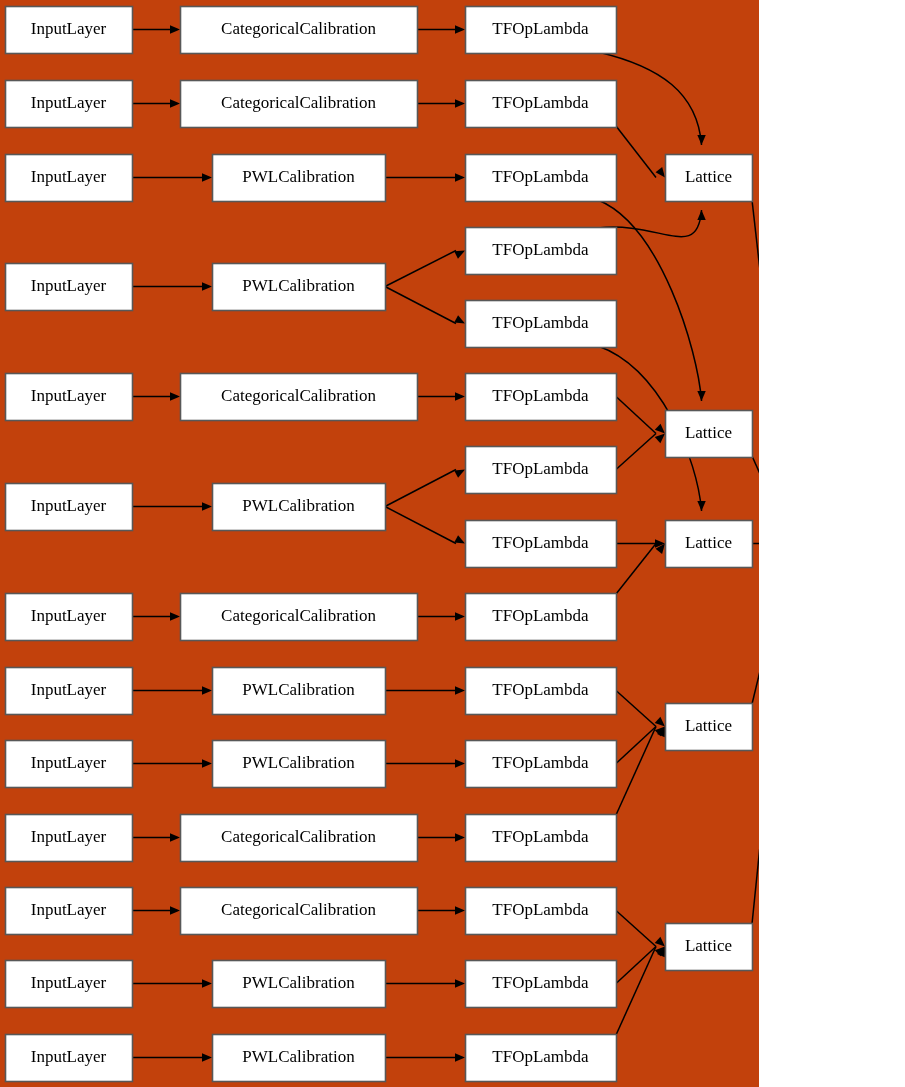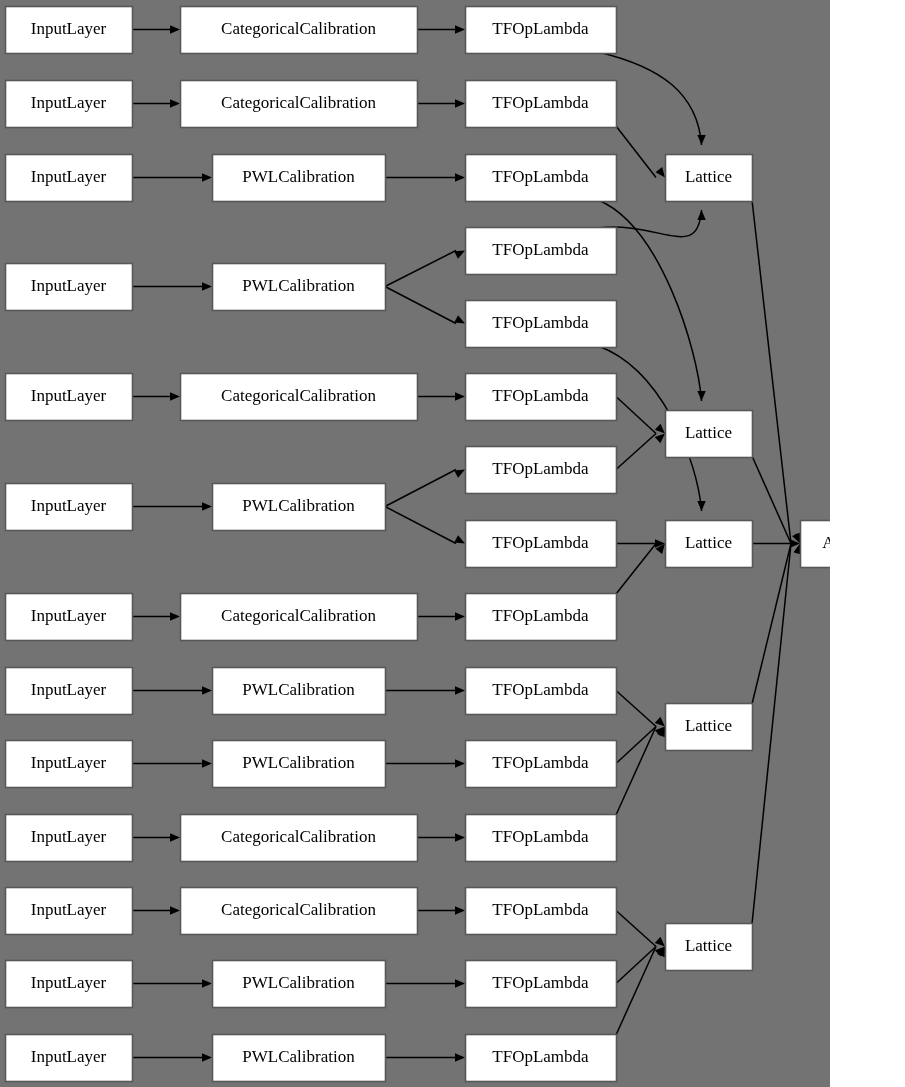--- a/index.html
+++ b/index.html
@@ -2,23 +2,23 @@
 <html><head>
 <meta charset="utf-8">
 <style>
   html, body {
     margin: 0;
     padding: 0;
     background: #ffffff;
   }
   #diagram-root {
     position: relative;
-    width: 830px;
+    width: 759px;
     height: 1087px;
-    background: #737373;
+    background: #c2410c;
     font-family: "Liberation Serif", "DejaVu Serif", serif;
     overflow: hidden;
   }
   svg#graph-svg {
     display: block;
     width: 905px;
     height: 1087px;
   }
   .node-box {
     fill: #ffffff;

